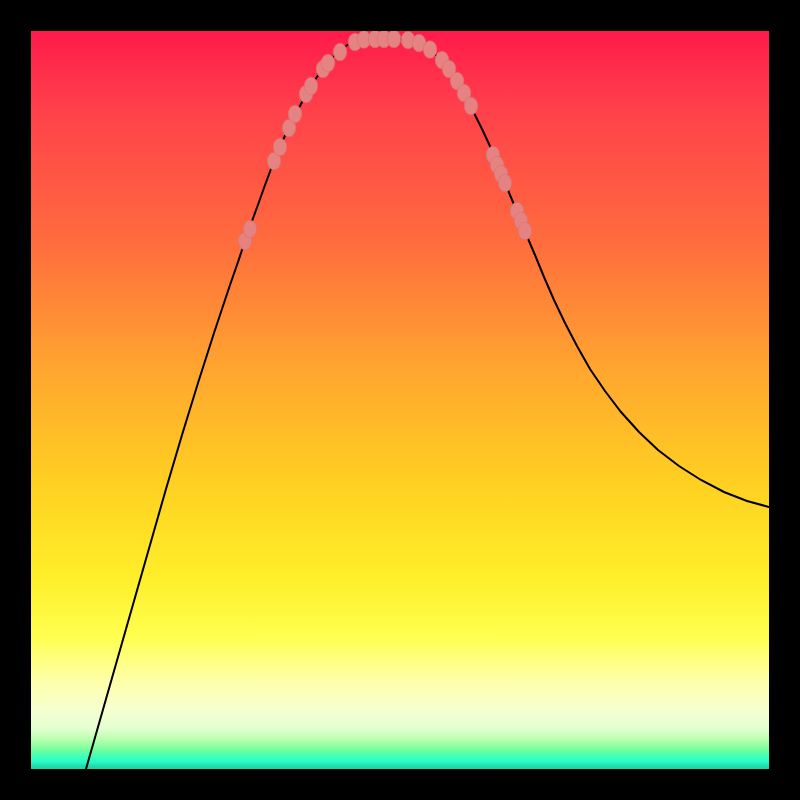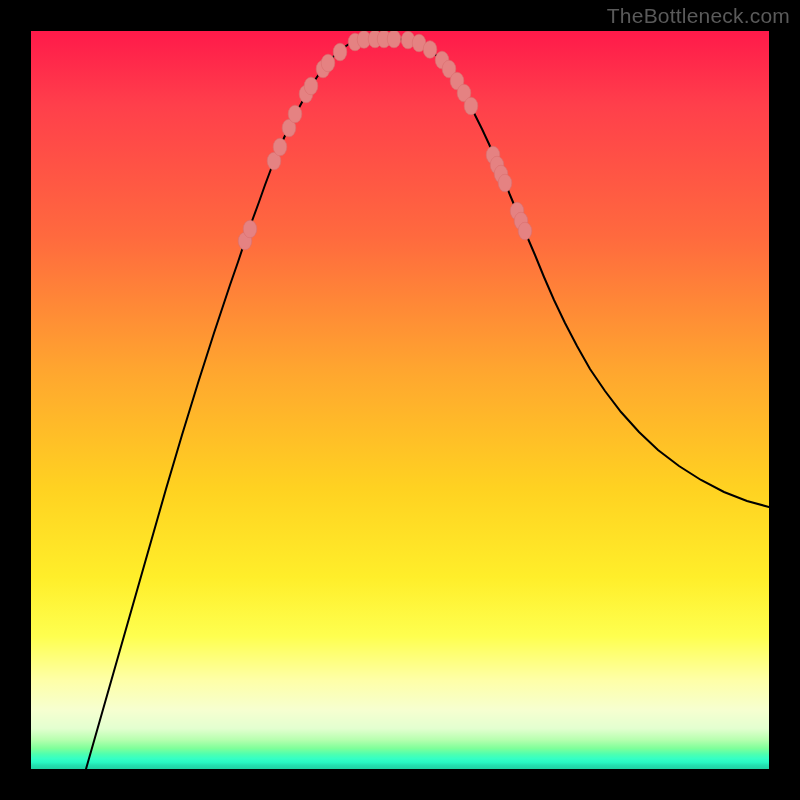--- a/index.html
+++ b/index.html
@@ -97,14 +97,13 @@
           <ellipse cx="462.0" cy="124.0" rx="6.8" ry="8.8" fill="#e58282" stroke="#d96e6e" stroke-width="0.6"></ellipse>
           <ellipse cx="466.0" cy="134.0" rx="6.8" ry="8.8" fill="#e58282" stroke="#d96e6e" stroke-width="0.6"></ellipse>
           <ellipse cx="470.0" cy="143.0" rx="6.8" ry="8.8" fill="#e58282" stroke="#d96e6e" stroke-width="0.6"></ellipse>
           <ellipse cx="474.0" cy="152.0" rx="6.8" ry="8.8" fill="#e58282" stroke="#d96e6e" stroke-width="0.6"></ellipse>
           <ellipse cx="486.0" cy="180.0" rx="6.8" ry="8.8" fill="#e58282" stroke="#d96e6e" stroke-width="0.6"></ellipse>
           <ellipse cx="490.0" cy="190.0" rx="6.8" ry="8.8" fill="#e58282" stroke="#d96e6e" stroke-width="0.6"></ellipse>
           <ellipse cx="494.0" cy="200.0" rx="6.8" ry="8.8" fill="#e58282" stroke="#d96e6e" stroke-width="0.6"></ellipse>
         </g>
     </svg>
   </div>
-  <div id="watermark">TheBottleneck.com</div>
 </div>
 
 </body></html>

